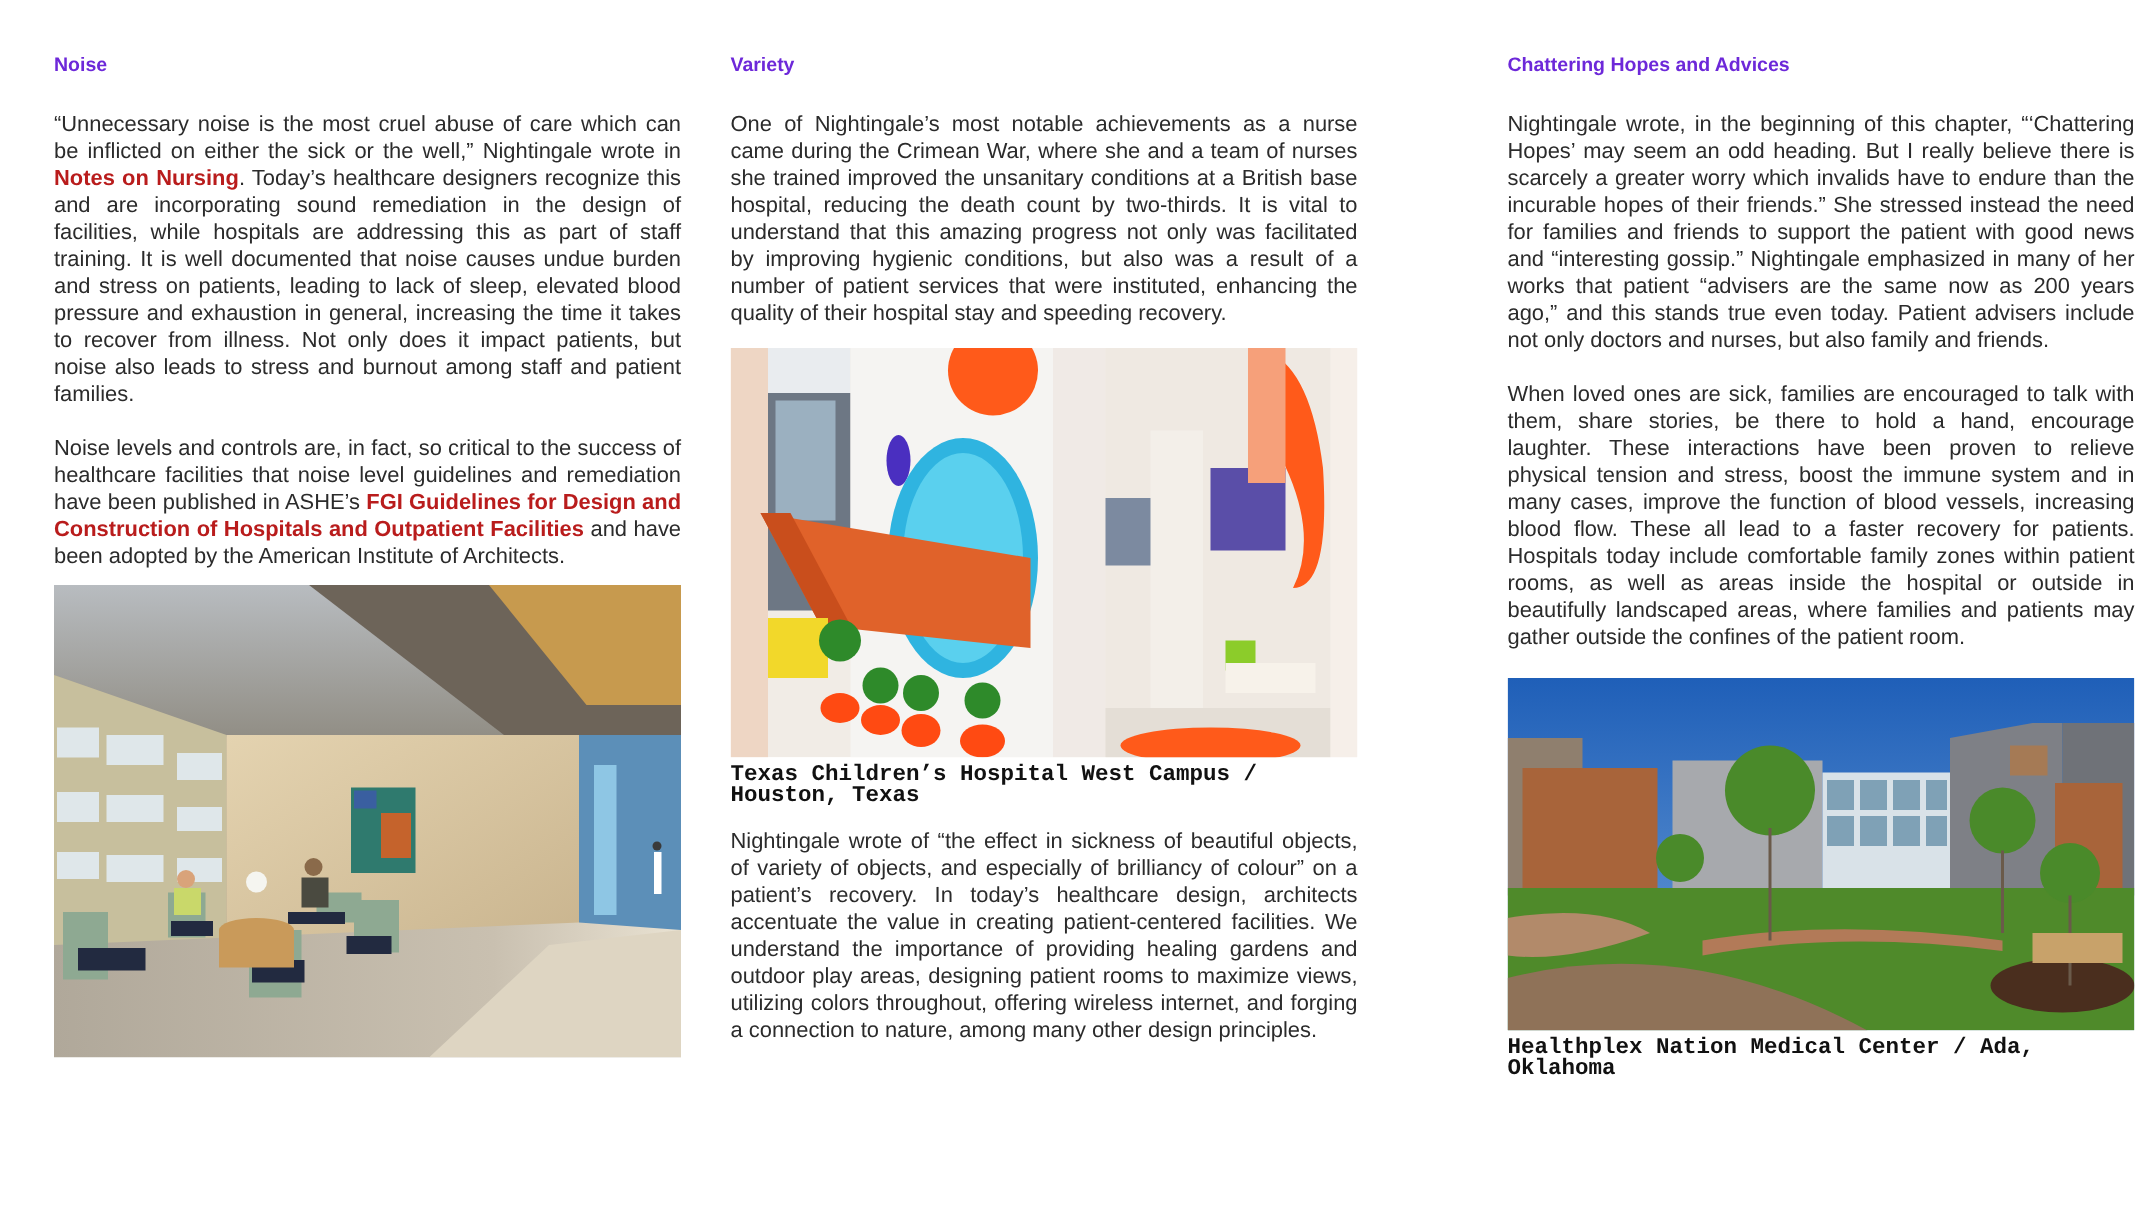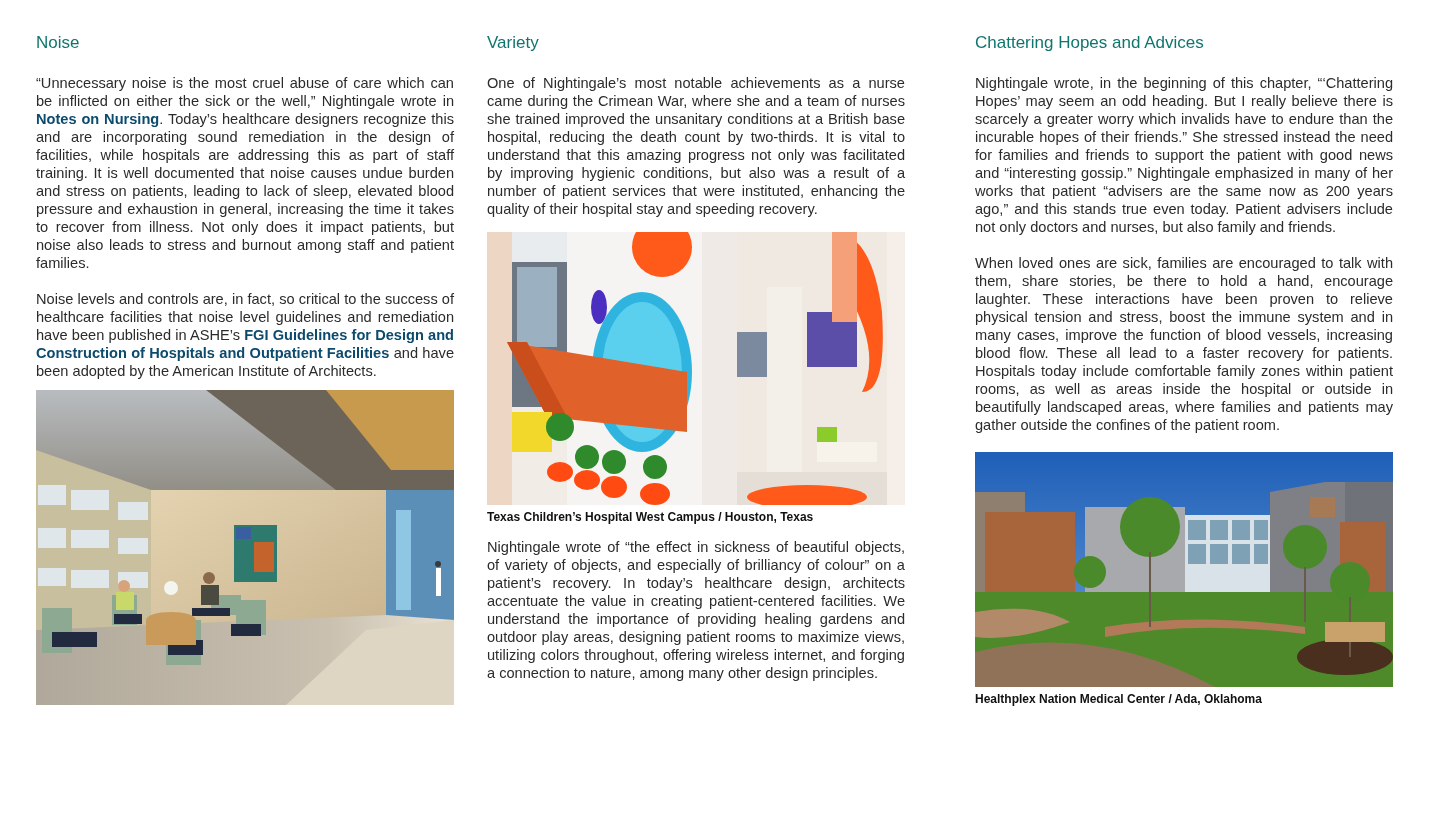--- a/index.html
+++ b/index.html
@@ -1,27 +1,27 @@
 <!DOCTYPE html>
 <html><head>
 <meta charset="utf-8">
 <style>
   html, body { margin: 0; padding: 0; background: #ffffff; }
   body { width: 1430px; height: 819px; position: relative; overflow: hidden;
          font-family: "Liberation Sans", sans-serif; color: #2b2b2b; }
   .col { position: absolute; top: 30px; width: 418px; }
   #col-1 { left: 36px; }
   #col-2 { left: 487px; }
-  #col-3 { left: 975px; }
-  h2 { margin: 0 0 18px 0; font-size: 17px; font-weight: normal; color: #0f766e;
+  #col-3 { left: 1005px; }
+  h2 { margin: 0 0 18px 0; font-size: 13px; font-weight: bold; color: #6d28d9;
        line-height: 26px; }
   p { margin: 0 0 18px 0; font-size: 14.6px; line-height: 18px; text-align: justify; }
-  p b { font-weight: bold; color: #0c4a6e; }
+  p b { font-weight: bold; color: #b91c1c; }
   .photo { position: relative; width: 418px; overflow: hidden; }
-  .caption { font-size: 12px; font-weight: bold; color: #111; margin-top: 5px; line-height: 14px; }
+  .caption { font-size: 15px; font-weight: bold; color: #111; margin-top: 5px; line-height: 14px; font-family: Liberation Mono, monospace; }
   .svgwrap svg { display: block; }
 </style>
 </head>
 <body>
 
 <div class="col" id="col-1">
   <h2>Noise</h2>
   <p>
     <span>“Unnecessary noise is the most cruel abuse of care which can be inflicted on either the sick or the well,” Nightingale wrote in </span><b>Notes on Nursing</b><span>.  Today’s healthcare designers recognize this and are incorporating sound remediation in the design of facilities, while hospitals are addressing this as part of staff training.  It is well documented that noise causes undue burden and stress on patients, leading to lack of sleep, elevated blood pressure and exhaustion in general, increasing the time it takes to recover from illness. Not only does it impact patients, but noise also leads to stress and burnout among staff and patient families.</span>
   </p>

